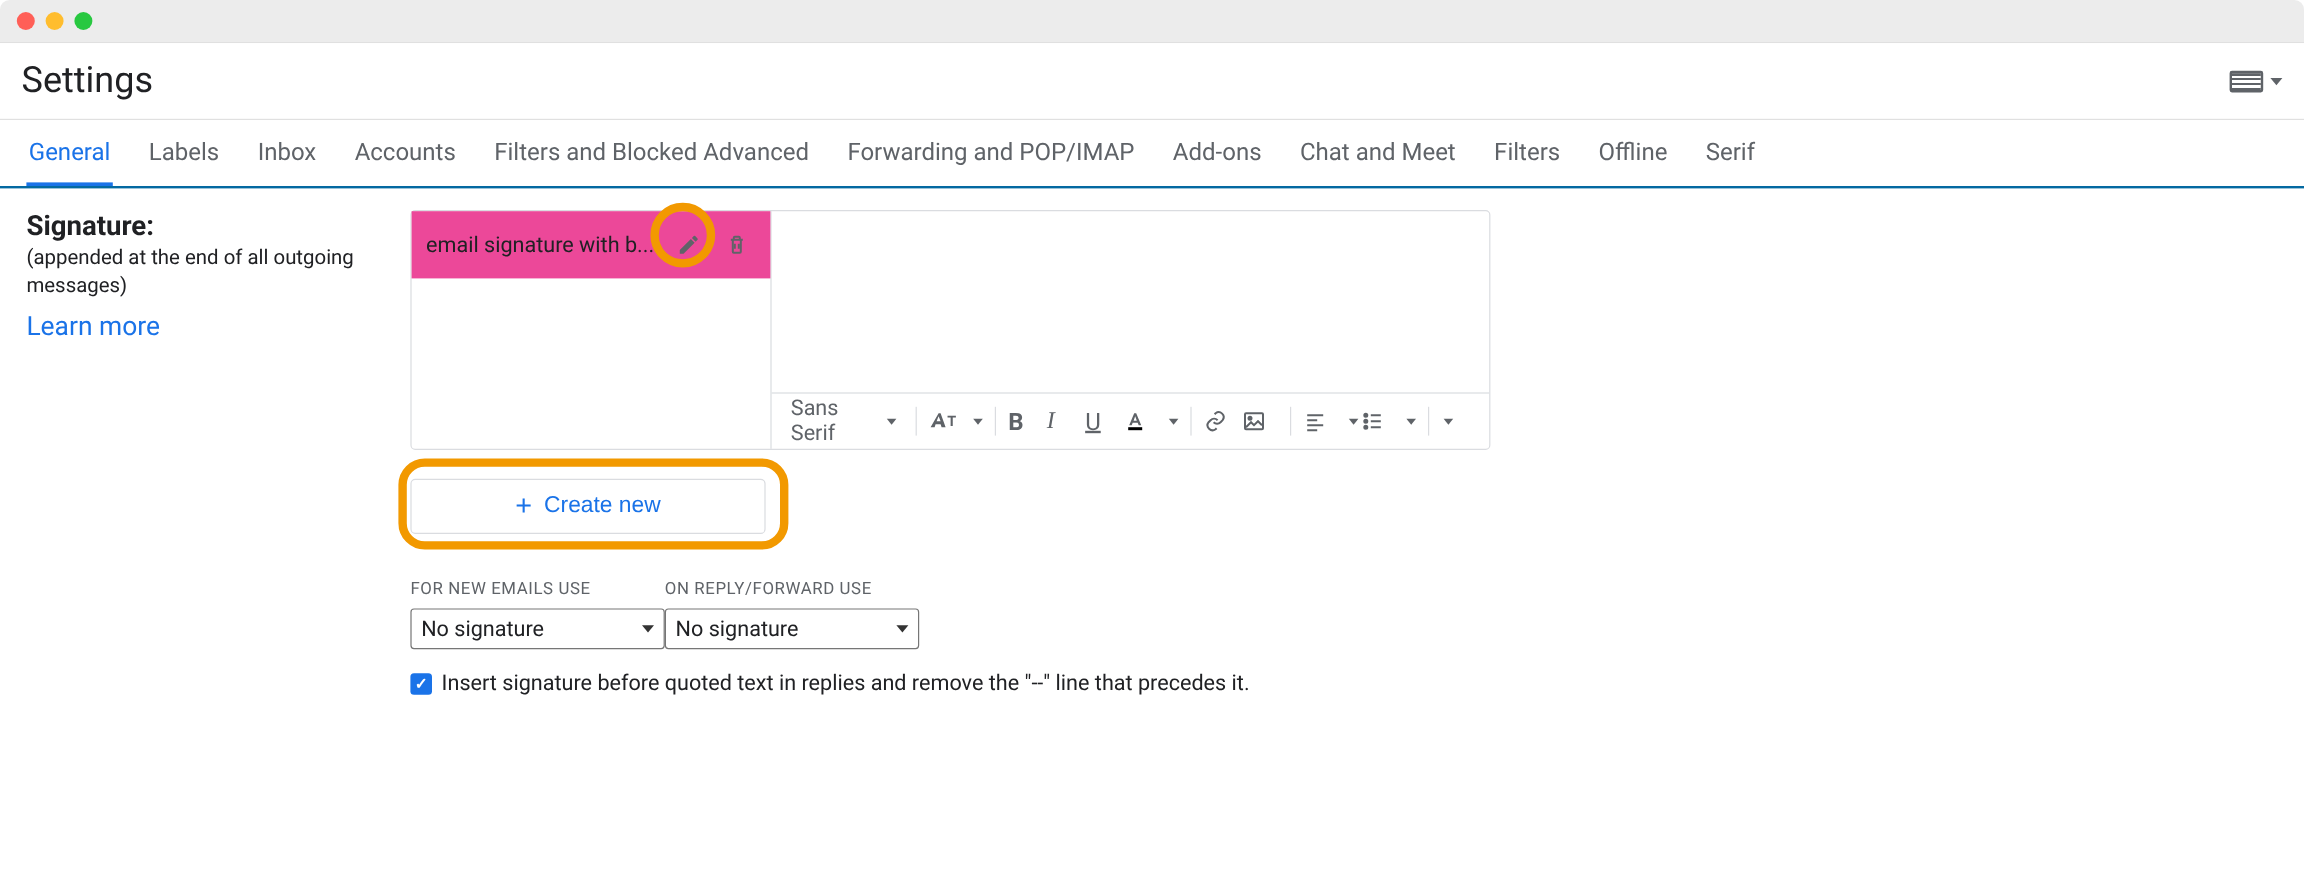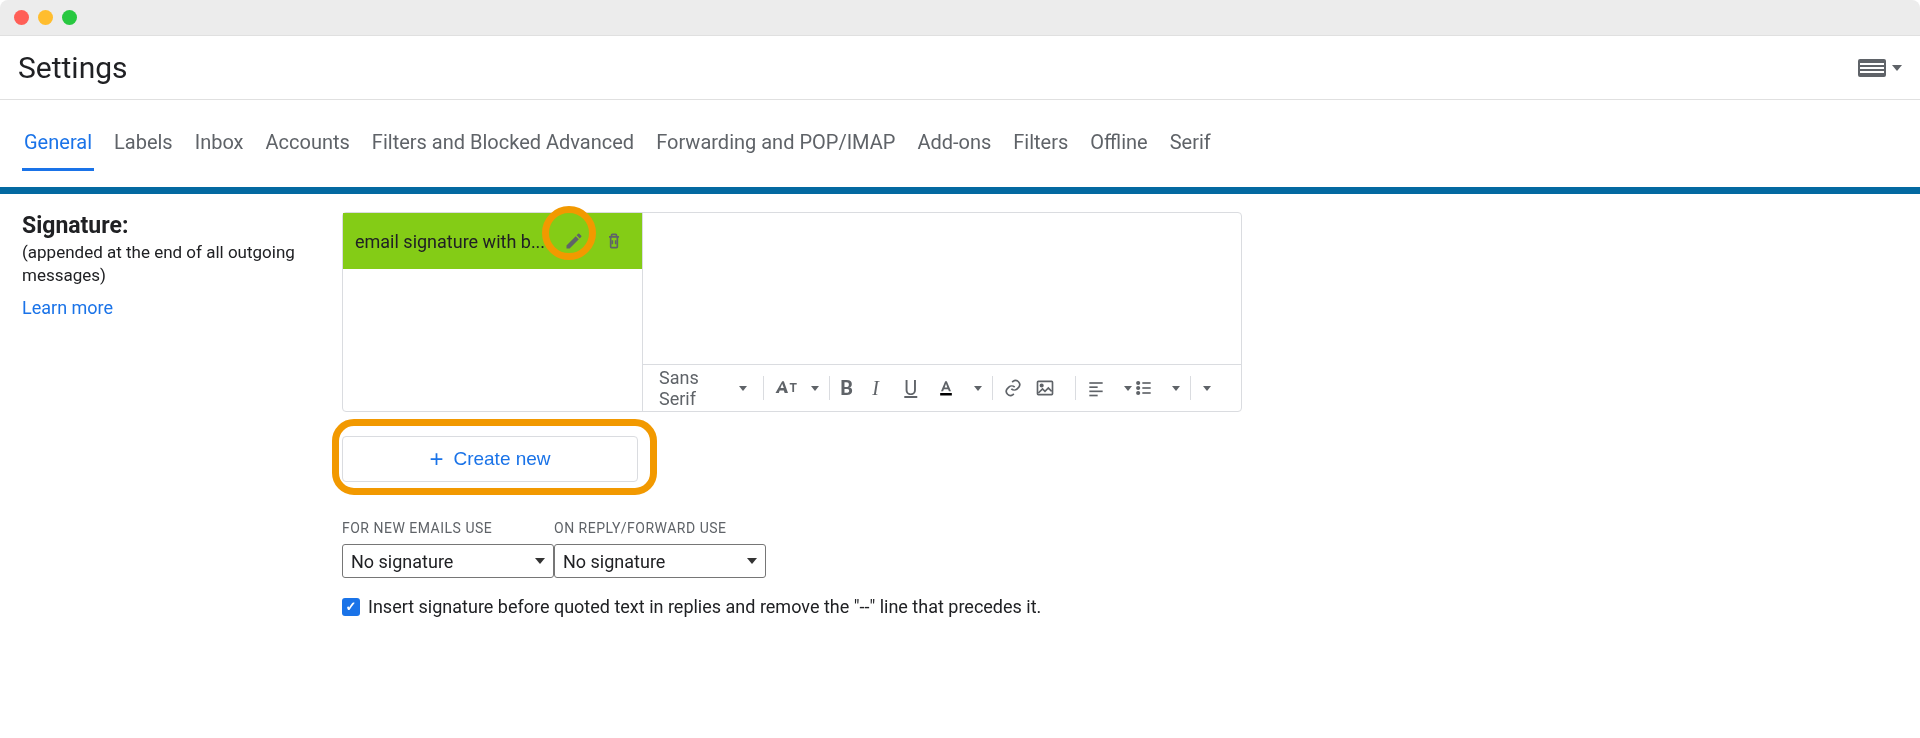--- a/index.html
+++ b/index.html
@@ -50,23 +50,23 @@
     width: 28px; height: 18px; border: 2px solid #5f6368; border-radius: 2px;
     background: repeating-linear-gradient(#5f6368, #5f6368 2px, #fff 2px, #fff 4px);
   }
   .caret-down {
     width: 0; height: 0; border-left: 5px solid transparent; border-right: 5px solid transparent; border-top: 6px solid #5f6368;
   }
 
   
   .tabs {
     display: flex;
-    gap: 18px;
-    padding: 16px 22px;
-    border-bottom: 7px solid #0369a1;
+    gap: 28px;
+    padding: 0 22px;
+    border-bottom: 2px solid #0369a1;
     border-top: 1px solid #e0e0e0;
   }
   .tab {
     padding: 14px 2px;
     color: #5f6368;
     font-size: 20px;
     cursor: pointer;
     border-bottom: 3px solid transparent;
   }
   .tab.active {
@@ -90,42 +90,42 @@
     margin-bottom: 2px;
   }
   .sig-sub {
     font-size: 17px;
     color: #202124;
     line-height: 1.35;
     margin-bottom: 10px;
   }
   .learn-more {
     color: #1a73e8;
-    font-size: 18px;
+    font-size: 22px;
     text-decoration: none;
   }
 
   .right-col { position: relative; }
 
   .sig-editor-row {
     display: flex;
     border: 1px solid #dadce0;
     border-radius: 4px;
     width: 900px;
     height: 200px;
   }
   .sig-list {
     width: 300px;
     border-right: 1px solid #dadce0;
   }
   .sig-item {
     display: flex;
     align-items: center;
     padding: 12px 12px;
-    background: #84cc16;
+    background: #ec4899;
     gap: 8px;
   }
   .sig-item-name {
     flex: 1;
     white-space: nowrap;
     overflow: hidden;
     text-overflow: ellipsis;
     font-size: 18px;
   }
   .icon-btn {
@@ -249,20 +249,21 @@
 </div>
 
 <div class="tabs">
   <div class="tab active">General</div>
   <div class="tab">Labels</div>
   <div class="tab">Inbox</div>
   <div class="tab">Accounts</div>
   <div class="tab">Filters and Blocked Advanced</div>
   <div class="tab">Forwarding and POP/IMAP</div>
   <div class="tab">Add-ons</div>
+  <div class="tab">Chat and Meet</div>
   <div class="tab">Filters</div>
   <div class="tab">Offline</div>
   <div class="tab">Serif</div>
 </div>
 
 <div class="content">
   <div class="left-col">
     <div class="sig-label">Signature:</div>
     <div class="sig-sub">(appended at the end of all outgoing messages)</div>
     <a href="#" class="learn-more">Learn more</a>

